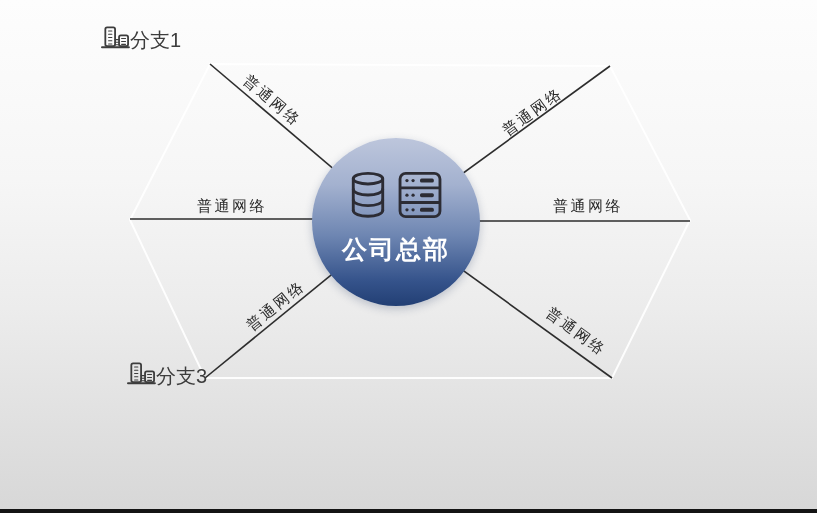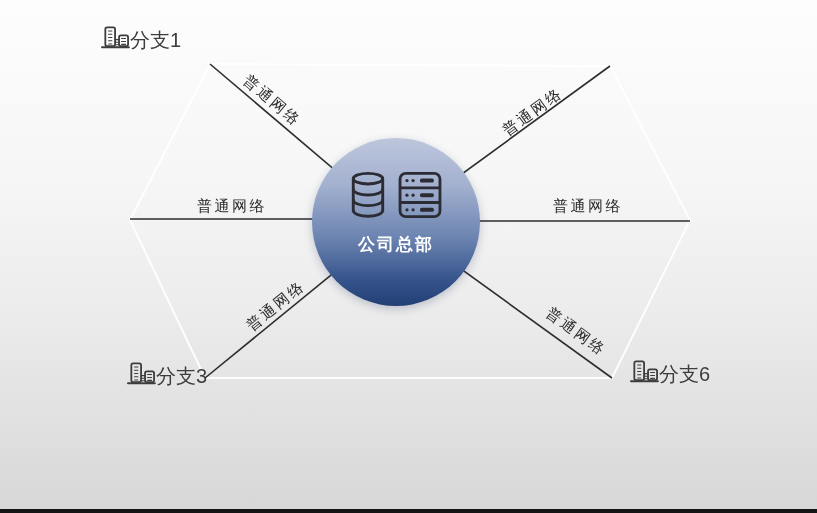--- a/index.html
+++ b/index.html
@@ -22,21 +22,21 @@
   .hub{
     position:absolute;left:312px;top:138px;width:168px;height:168px;
     border-radius:50%;
     background:linear-gradient(180deg,#bdc6dc 0%,#a3b1cf 28%,#6e86b2 58%,#35538b 85%,#223f74 100%);
     z-index:2;
     display:flex;flex-direction:column;align-items:center;
     box-shadow:0 3px 8px rgba(40,60,100,0.25);
   }
   .hub-icons{display:flex;align-items:flex-end;gap:12px;margin-top:33px;height:48px;}
   .hub-label{
-    margin-top:14px;color:#ffffff;font-weight:bold;font-size:17px;letter-spacing:2px;
+    margin-top:14px;color:#ffffff;font-weight:bold;font-size:25px;letter-spacing:2px;
     white-space:nowrap;
   }
   
   .branch{
     position:absolute;width:80px;z-index:2;
     display:flex;flex-direction:row;align-items:center;
   }
   .branch svg{display:block;}
   .branch-label{
     margin-top:5px;font-size:20px;color:#3d3d3d;white-space:nowrap;
@@ -148,21 +148,15 @@
         <use href="#building"></use>
       </svg>
     <div class="branch-label">分支1</div>
   </div>
   <div class="branch b3">
     <svg width="74" height="59" viewBox="0 0 80 64">
         <use href="#building"></use>
       </svg>
     <div class="branch-label">分支3</div>
   </div>
-  <div class="branch b6">
-    <svg width="74" height="59" viewBox="0 0 80 64">
-        <use href="#building"></use>
-      </svg>
-    <div class="branch-label">分支6</div>
-  </div>
 
   <div class="bottom-bar"></div>
 </div>
 
 </body></html>

